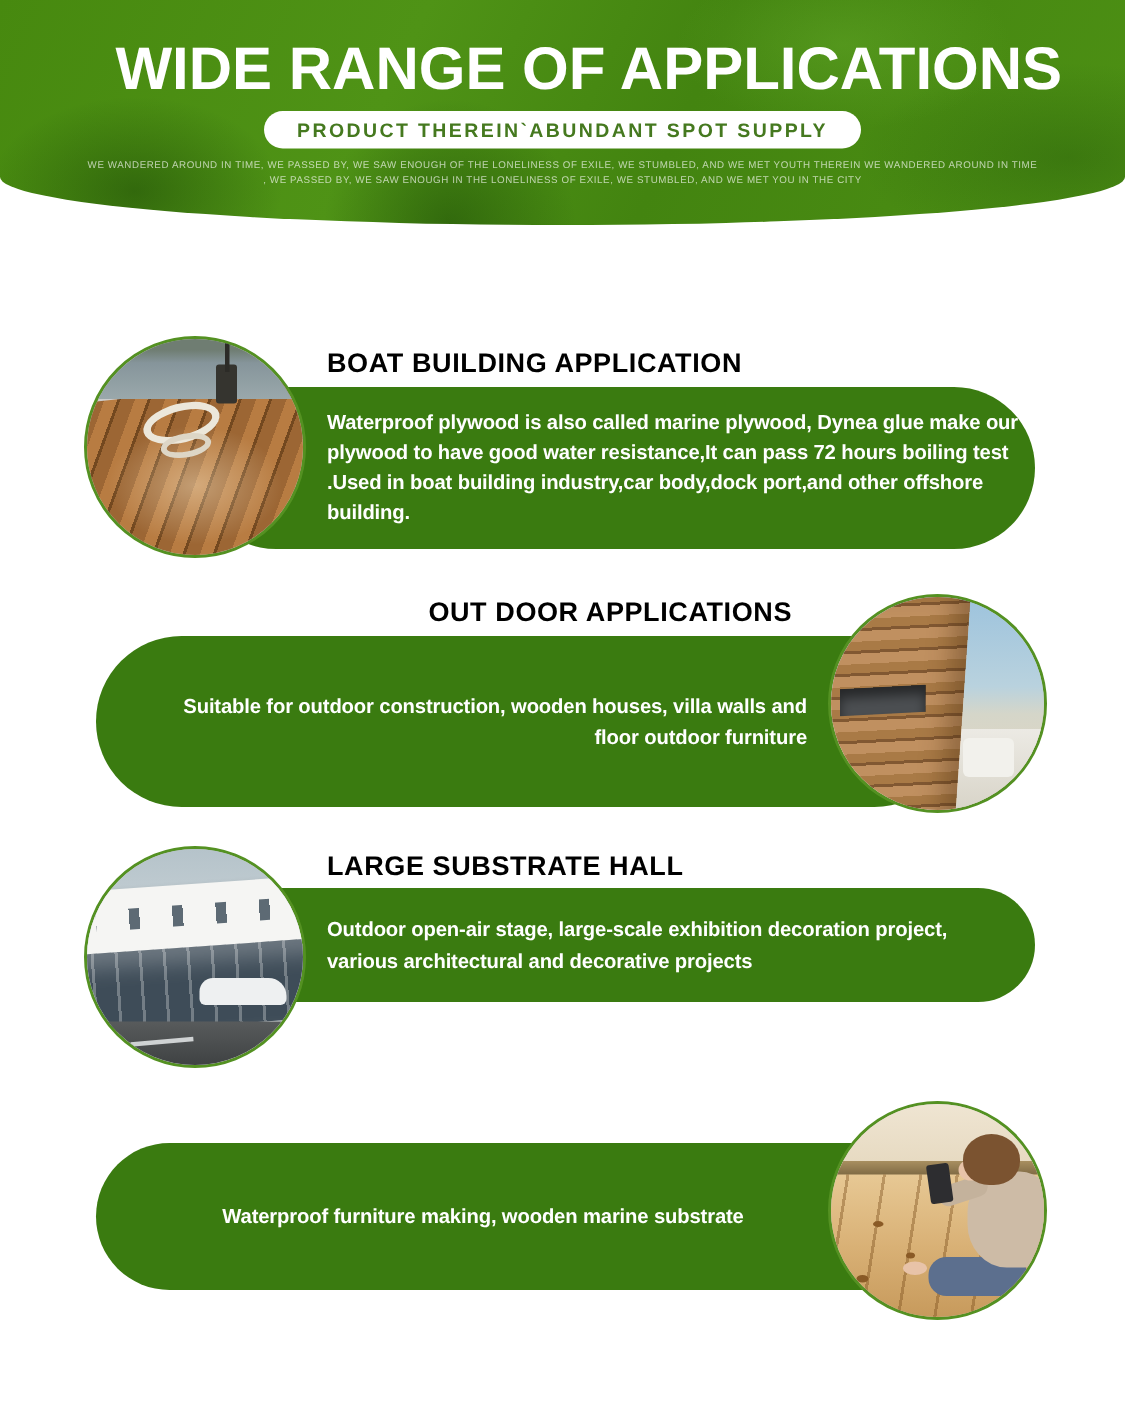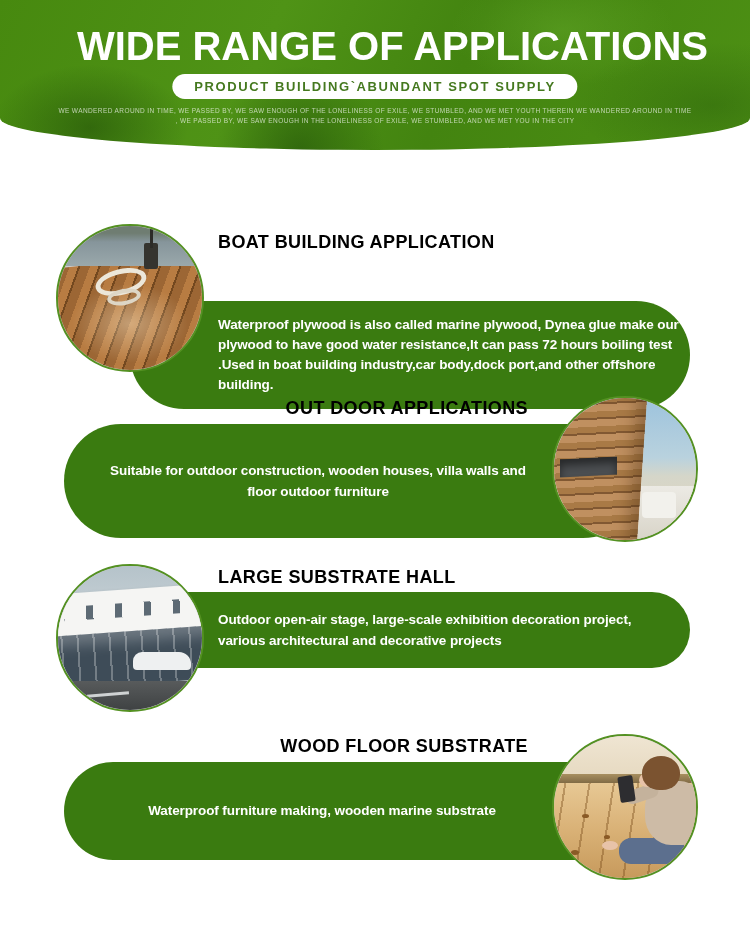--- a/index.html
+++ b/index.html
@@ -103,44 +103,44 @@
   .s4-foot { left:34%; top:74%; width:16px; height:9px; border-radius:50%; background:#e8c3a8; }
   .s4-phone { left:46%; top:28%; width:15px; height:26px; background:#2d2d30; border-radius:2px; transform:rotate(-8deg); }
 </style>
 </head>
 <body>
 
 <div class="page">
 
   <div class="header">
     <div class="header-title">WIDE RANGE OF APPLICATIONS</div>
-    <div class="header-badge">PRODUCT BUILDING`ABUNDANT SPOT SUPPLY</div>
+    <div class="header-badge">PRODUCT THEREIN`ABUNDANT SPOT SUPPLY</div>
     <div class="header-tagline">
       <div>WE WANDERED AROUND IN TIME, WE PASSED BY, WE SAW ENOUGH OF THE LONELINESS OF EXILE, WE STUMBLED, AND WE MET YOUTH THEREIN WE WANDERED AROUND IN TIME</div>
       <div>, WE PASSED BY, WE SAW ENOUGH IN THE LONELINESS OF EXILE, WE STUMBLED, AND WE MET YOU IN THE CITY</div>
     </div>
   </div>
 
   <div class="sec-title" style="left:218px; top:232px;">BOAT BUILDING APPLICATION</div>
-  <div class="pill" style="left:130px; top:258px; width:560px; height:108px; border-radius:54px;margin-top:43px;">
+  <div class="pill" style="left:130px; top:258px; width:560px; height:108px; border-radius:54px;">
     <div class="pill-text" style="margin-left:88px; width:462px; text-align:left;">Waterproof plywood is also called marine plywood, Dynea glue make our plywood to have good water resistance,It can pass 72 hours boiling test .Used in boat building industry,car body,dock port,and other offshore building.</div>
   </div>
   <div class="circle" style="left:56px; top:224px;">
     <div class="s1-deck"></div>
     <div class="s1-water"></div>
     <div class="s1-glow"></div>
     <div class="s1-rope"></div>
     <div class="s1-rope2"></div>
     <div class="s1-winch"></div>
     <div class="s1-mast"></div>
   </div>
 
   <div class="sec-title right" style="left:100px; top:398px; width:428px;">OUT DOOR APPLICATIONS</div>
   <div class="pill" style="left:64px; top:424px; width:576px; height:114px; border-radius:57px; justify-content:flex-end;">
-    <div class="pill-text" style="margin-right:102px; width:440px; text-align:center; line-height:21px;">Suitable for outdoor construction, wooden houses, villa walls and floor outdoor furniture</div>
+    <div class="pill-text" style="margin-right:102px; width:440px; text-align:right; line-height:21px;">Suitable for outdoor construction, wooden houses, villa walls and floor outdoor furniture</div>
   </div>
   <div class="circle" style="left:552px; top:396px; width:146px; height:146px;">
     <div class="s2-sky"></div>
     <div class="s2-deck"></div>
     <div class="s2-white"></div>
     <div class="s2-wall"></div>
     <div class="s2-slot"></div>
   </div>
 
   <div class="sec-title" style="left:218px; top:567px;">LARGE SUBSTRATE HALL</div>
@@ -150,21 +150,20 @@
   <div class="circle" style="left:56px; top:564px;">
     <div class="s3-sky"></div>
     <div class="s3-building"></div>
     <div class="s3-windows"></div>
     <div class="s3-glass"></div>
     <div class="s3-car"></div>
     <div class="s3-road"></div>
     <div class="s3-dash"></div>
   </div>
 
-  <div class="sec-title right" style="left:100px; top:736px; width:428px;">WOOD FLOOR SUBSTRATE</div>
   <div class="pill" style="left:64px; top:762px; width:576px; height:98px; border-radius:49px;">
     <div class="pill-text" style="margin-left:48px; width:420px; text-align:center;">Waterproof furniture making, wooden marine substrate</div>
   </div>
   <div class="circle" style="left:552px; top:734px; width:146px; height:146px;">
     <div class="s4-sofa"></div>
     <div class="s4-sofa-shadow"></div>
     <div class="s4-floor"></div>
     <div class="s4-planks"></div>
     <div class="s4-knot" style="left:20%; top:55%; width:7px; height:4px;"></div>
     <div class="s4-knot" style="left:35%; top:70%; width:6px; height:4px;"></div>

